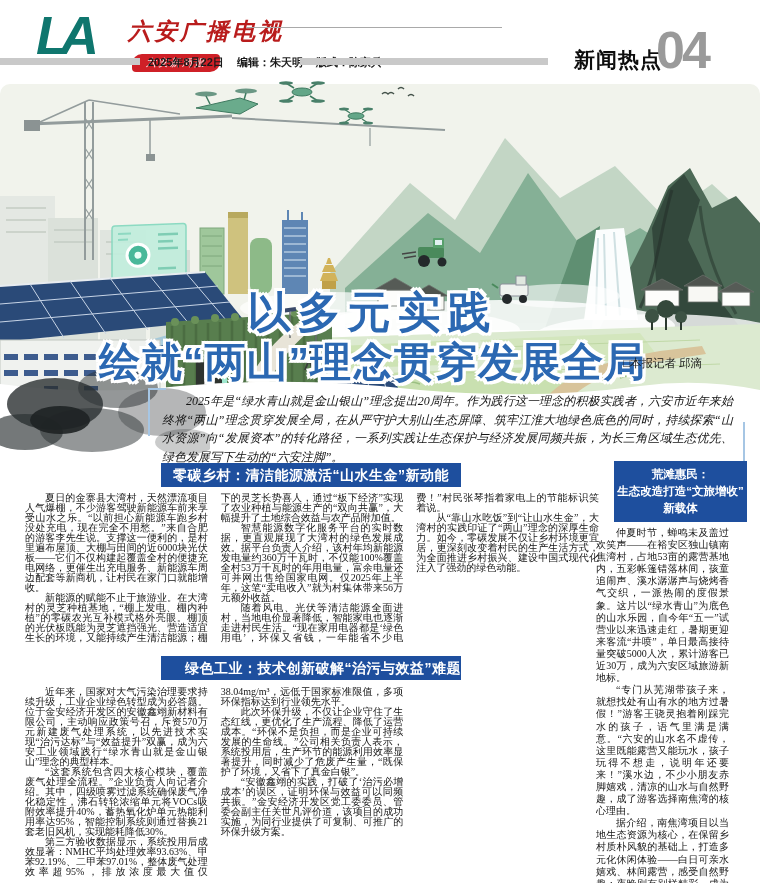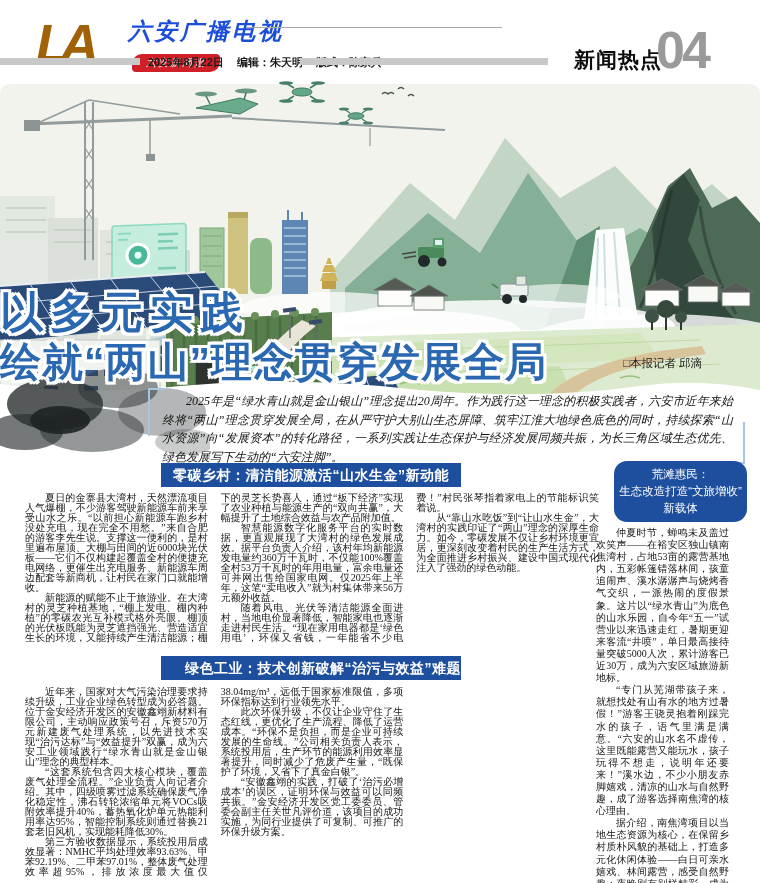--- a/index.html
+++ b/index.html
@@ -1,36 +1,36 @@
 <!DOCTYPE html>
 <html><head>
 <meta charset="utf-8">
 <style>
   html,body{margin:0;padding:0;background:#e9e9e9;}
   .page{position:relative;width:760px;height:883px;background:#ffffff;overflow:hidden;
         font-family:"Liberation Sans",sans-serif;margin:0 auto;}
   
-  .logo-mono{position:absolute;left:36px;top:16px;font-size:54px;font-weight:900;font-style:italic;
-             color:#a16207;letter-spacing:-9px;line-height:54px;}
+  .logo-mono{position:absolute;left:36px;top:8px;font-size:54px;font-weight:900;font-style:italic;
+             color:#0f766e;letter-spacing:-9px;line-height:54px;}
   .logo-name{position:absolute;left:128px;top:16px;font-family:"Liberation Serif",serif;
-             font-weight:bold;font-style:italic;color:#1d4ed8;font-size:23px;letter-spacing:3px;}
+             font-weight:bold;font-style:italic;color:#b91c1c;font-size:23px;letter-spacing:3px;}
   .logo-sub{position:absolute;left:132px;top:46px;background:#cf2027;color:#fff;font-size:10px;
             padding:2px 14px;border-radius:10px 4px 10px 4px;font-style:italic;letter-spacing:2px;margin-top:8px;}
   .mast-line{position:absolute;left:246px;top:27px;width:256px;height:1px;background:#a9a9a9;}
   .bar-l{position:absolute;left:0;top:58px;width:140px;height:7px;background:#c9c9c9;}
   .bar-r{position:absolute;left:300px;top:58px;width:248px;height:7px;background:#c9c9c9;}
   .date-text{position:absolute;left:148px;top:55px;font-size:11px;font-weight:bold;color:#1a1a1a;white-space:nowrap;}
   .date-text span{margin-right:10px;}
   .flag-name{position:absolute;left:574px;top:46px;font-size:21px;font-weight:900;color:#0d0d0d;letter-spacing:1px;}
   .flag-num{position:absolute;left:656px;top:20px;font-size:52px;font-weight:800;color:#9a9a9a;letter-spacing:-3px;}
   
   .hero{position:absolute;left:0;top:78px;width:760px;height:322px;z-index:1;}
   .hero svg{display:block;}
   .smoke{position:absolute;left:0;top:352px;width:210px;height:118px;z-index:2;}
-  .hero-title{position:absolute;left:0;top:288px;width:745px;text-align:left;z-index:3;}
+  .hero-title{position:absolute;left:0;top:288px;width:745px;text-align:center;z-index:3;}
   .hero-title .t1{font-size:43px;font-weight:900;color:#2b68b2;letter-spacing:7px;line-height:48px;
     text-shadow:-3px -3px 0 #fff,3px -3px 0 #fff,-3px 3px 0 #fff,3px 3px 0 #fff,-3px 0 0 #fff,3px 0 0 #fff,0 -3px 0 #fff,0 3px 0 #fff;}
   .hero-title .t2{font-size:41px;font-weight:900;color:#2b68b2;letter-spacing:1px;line-height:48px;margin-top:2px;
     text-shadow:-3px -3px 0 #fff,3px -3px 0 #fff,-3px 3px 0 #fff,3px 3px 0 #fff,-3px 0 0 #fff,3px 0 0 #fff,0 -3px 0 #fff,0 3px 0 #fff;}
   .byline{position:absolute;right:58px;top:356px;z-index:3;font-size:11.5px;color:#1a1a1a;
           font-family:"Liberation Serif",serif;}
   
   .intro-box{position:absolute;left:148px;top:388px;width:597px;height:76px;z-index:3;}
   .intro-box::before{content:"";position:absolute;left:0;top:0;width:16px;height:46px;
                      border-left:2px solid #a6c6e4;border-top:2px solid #a6c6e4;}
@@ -44,21 +44,21 @@
   .bar-rural{top:463px;} .bar-industry{top:656px;text-align:right;}
   
   .body3col{position:absolute;left:25px;width:574px;column-count:3;column-gap:13px;column-fill:auto;
             font-family:"Liberation Serif",serif;font-size:10px;line-height:10px;text-align:justify;
             color:#151515;overflow:hidden;z-index:3;}
   .body-rural{top:493px;height:157px;}
   .body-industry{top:687px;height:196px;}
   .body3col p,.rail-body p{margin:0;text-indent:2em;}
   
   .rail-head{position:absolute;left:614px;top:461px;width:133px;background:#1e4f9e;color:#fff;
-             text-align:center;font-weight:normal;font-size:11.5px;line-height:17px;padding:5px 0;z-index:3;border-radius:13px;}
+             text-align:center;font-weight:bold;font-size:11.5px;line-height:17px;padding:5px 0;z-index:3;}
   .rail-head div{white-space:nowrap;}
   .rail-body{position:absolute;left:596px;top:527px;width:133px;height:356px;overflow:hidden;z-index:3;
              font-family:"Liberation Serif",serif;font-size:10px;line-height:12.1px;text-align:justify;color:#151515;}
 </style>
 </head>
 <body>
 
 <div class="page">
 
   <div class="logo-mono">LA</div>

